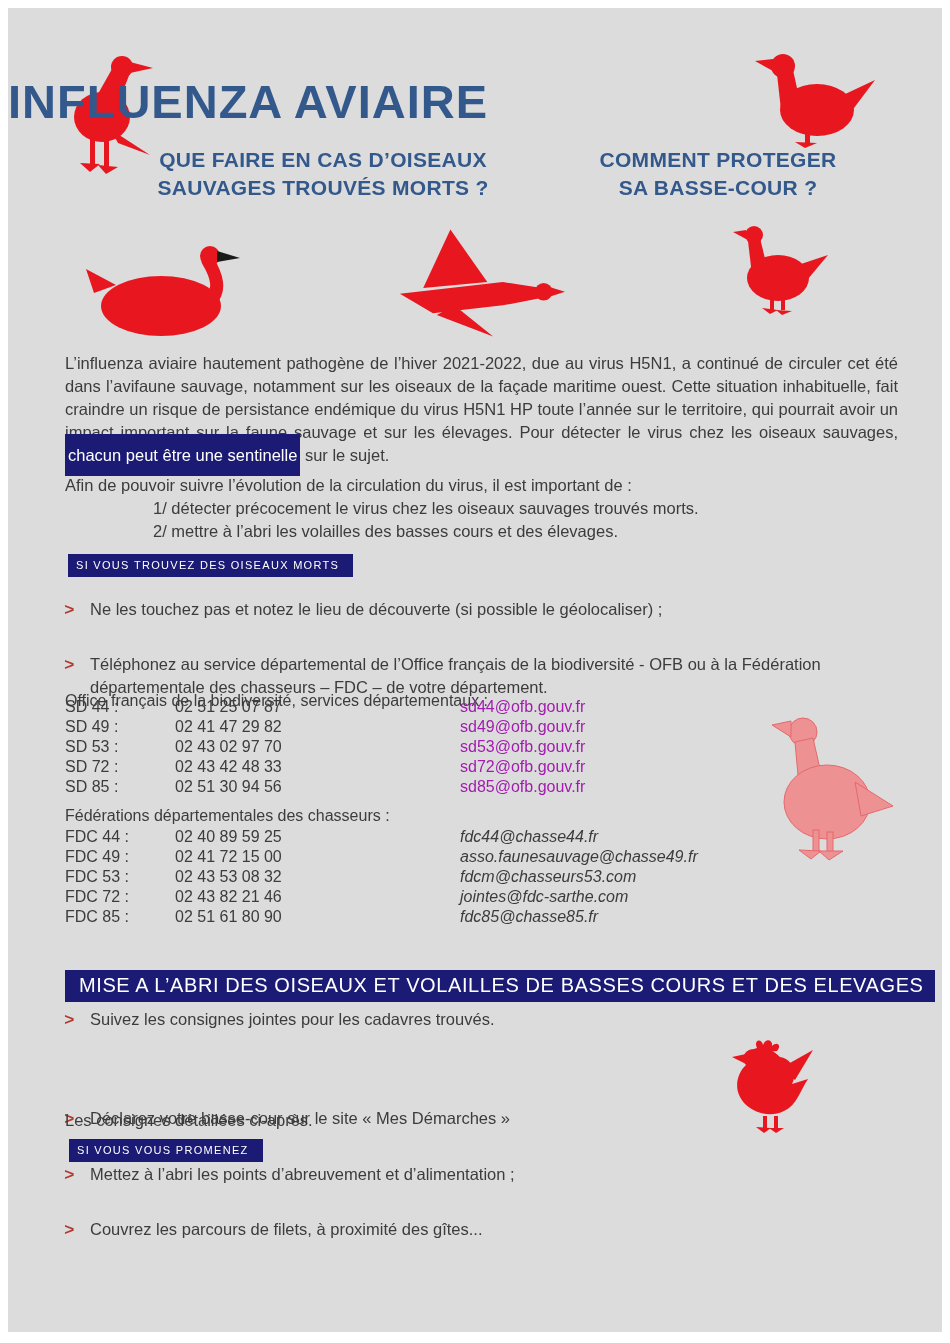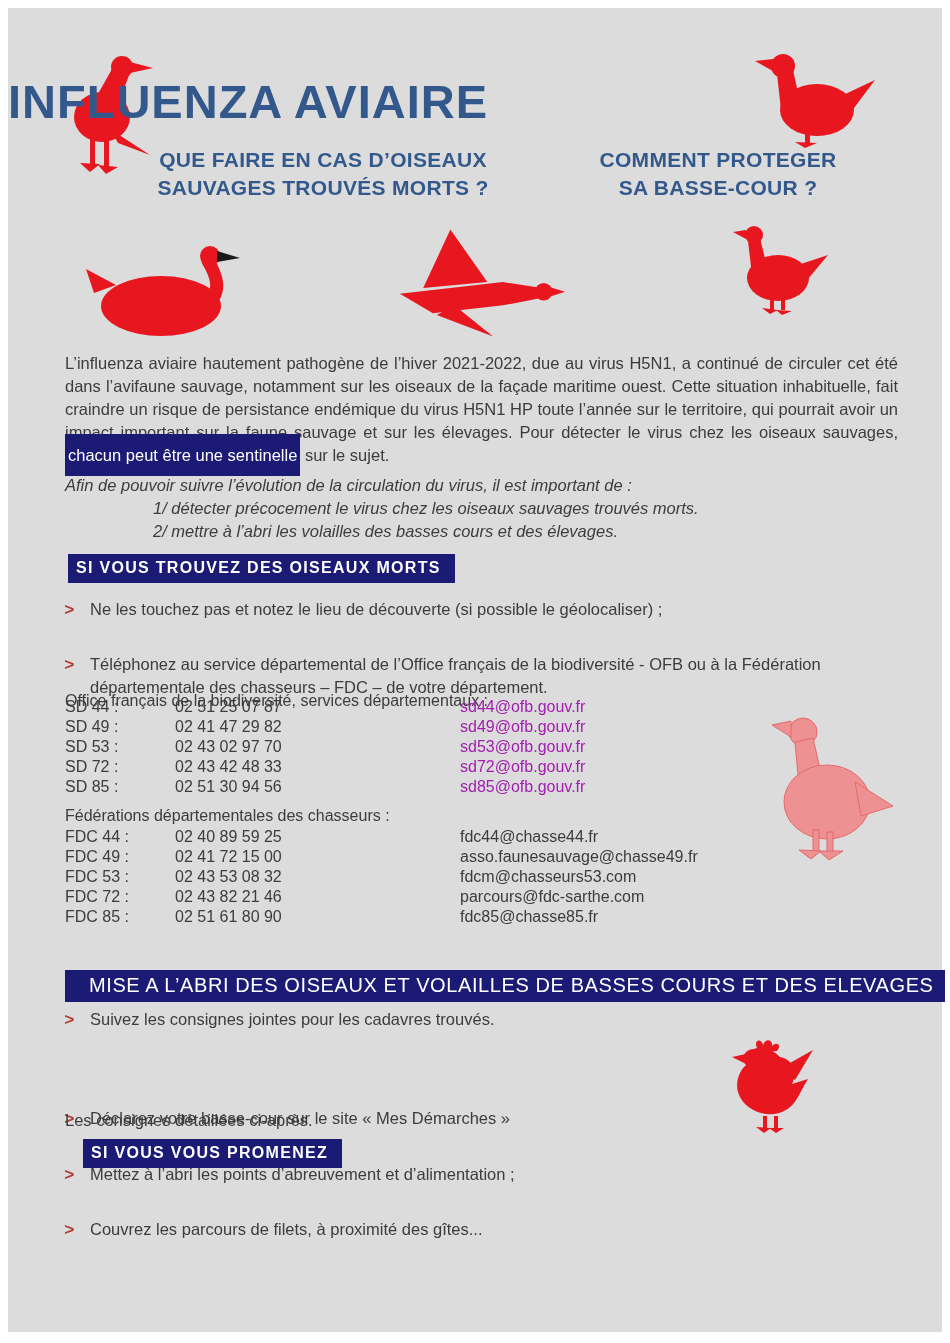--- a/index.html
+++ b/index.html
@@ -24,44 +24,44 @@
     top:138px;font-size:21px;font-weight:bold;color:#33598c;
     text-align:center;line-height:28px;letter-spacing:.3px;
   }
   .subtitle.left{left:90px;width:450px;}
   .subtitle.right{left:545px;width:330px;}
 
   
   .txt{color:#3c3c3c;font-size:16.5px;line-height:23px;}
   .intro{left:57px;top:344px;width:833px;text-align:justify;}
   .hl{background:#1b1b75;color:#ffffff;padding:12px 3px;}
-  .follow{left:57px;top:466px;width:833px;font-style:italic;}
+  .follow{left:57px;top:466px;width:833px;}
   .follow .ind{margin-left:88px;}
 
   
   .banner{
     display:inline-block;background:#1b1b75;color:#ffffff;
     padding:5px 14px 6px 14px;white-space:nowrap;
   }
-  .banner.bold{font-weight:bold;font-size:16px;letter-spacing:1.3px;padding-left:8px;}
-  .banner.wide{font-weight:normal;font-size:20px;letter-spacing:.6px;padding:4px 11px 5px 24px;text-align:right;}
+  .banner.bold{font-weight:normal;font-size:11px;letter-spacing:1.3px;padding-left:8px;}
+  .banner.wide{font-weight:normal;font-size:20px;letter-spacing:.6px;padding:4px 11px 5px 14px;text-align:right;}
 
   
   .bullet{position:relative;padding-left:25px;color:#3c3c3c;font-size:16.5px;line-height:23px;}
   .arrow{
     position:absolute;left:0;top:0;
     color:#b23b32;font-weight:bold;font-size:15px;
     transform:scale(1.15,1.05);
   }
 
   
   .cg-head{left:57px;top:0;width:833px;color:#3c3c3c;font-size:16px;}
   .cgrid{display:grid;grid-template-columns:110px 285px 1fr;color:#3c3c3c;font-size:16px;line-height:20px;}
   a.mail{color:#a21caf;cursor:pointer;}
-  .plainmail{color:#3c3c3c;}
+  .plainmail{color:#3c3c3c;font-style:italic;}
 
   
   .bird{pointer-events:none;}
   .bird svg{display:block;width:100%;height:100%;}
   .red-fill{fill:#e8171f;}
   .pink-fill{fill:#ee9193;stroke:#e4696c;stroke-width:1;}
   .black-fill{fill:#1a1a1a;}
 </style>
 </head>
 <body>
@@ -212,21 +212,21 @@
       <span>02 40 89 59 25</span>
       <span class="plainmail">fdc44@chasse44.fr</span>
     <span>FDC 49 :</span>
       <span>02 41 72 15 00</span>
       <span class="plainmail">asso.faunesauvage@chasse49.fr</span>
     <span>FDC 53 :</span>
       <span>02 43 53 08 32</span>
       <span class="plainmail">fdcm@chasseurs53.com</span>
     <span>FDC 72 :</span>
       <span>02 43 82 21 46</span>
-      <span class="plainmail">parcours@fdc-sarthe.com</span>
+      <span class="plainmail">jointes@fdc-sarthe.com</span>
     <span>FDC 85 :</span>
       <span>02 51 61 80 90</span>
       <span class="plainmail">fdc85@chasse85.fr</span>
   </div>
 
   <div class="abs bullet" style="left:57px;top:931px;width:833px;">
     <span class="arrow">&gt;</span>
     <span>Suivez les consignes jointes pour les cadavres trouvés.</span>
   </div>
 
@@ -257,21 +257,21 @@
         <circle cx="26" cy="31" r="4"></circle>
         <polygon points="58,30 90,12 72,42"></polygon>
         <rect x="40" y="78" width="4" height="12"></rect>
         <rect x="51" y="78" width="4" height="12"></rect>
         <polygon points="33,89 48,90 41,95"></polygon>
         <polygon points="46,90 61,90 53,95"></polygon>
       </g>
     </svg>
   </div>
 
-  <div class="abs" style="left:75px;top:1131px;">
+  <div class="abs" style="left:61px;top:1131px;">
     <span class="banner bold">SI VOUS VOUS PROMENEZ</span>
   </div>
 
   <div class="abs bullet" style="left:57px;top:1172px;width:833px;">
     <span class="arrow">&gt;</span>
 
   </div>
 
 </div>
 

